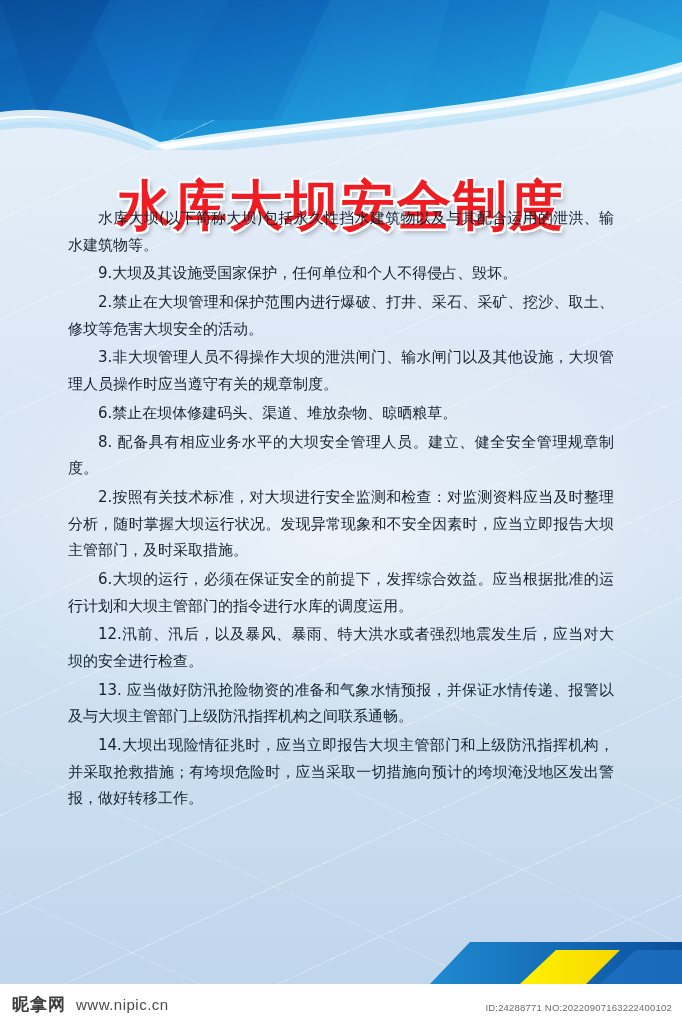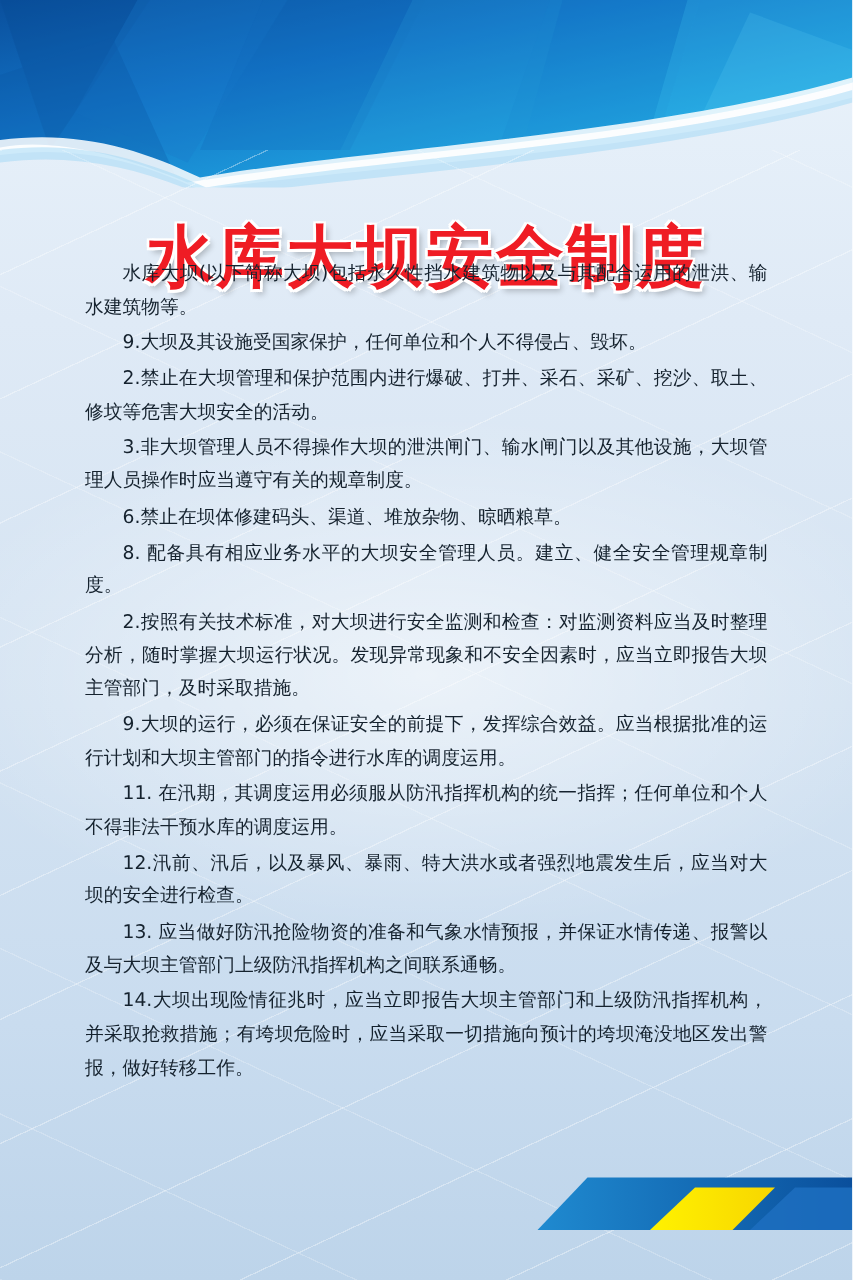--- a/index.html
+++ b/index.html
@@ -179,22 +179,21 @@
   <h1 class="title">水库大坝安全制度</h1>
 
   <div class="content">
     <p>水库大坝(以下简称大坝)包括永久性挡水建筑物以及与其配合运用的泄洪、输水建筑物等。</p>
     <p>9.大坝及其设施受国家保护，任何单位和个人不得侵占、毁坏。</p>
     <p>2.禁止在大坝管理和保护范围内进行爆破、打井、采石、采矿、挖沙、取土、修坟等危害大坝安全的活动。</p>
     <p>3.非大坝管理人员不得操作大坝的泄洪闸门、输水闸门以及其他设施，大坝管理人员操作时应当遵守有关的规章制度。</p>
     <p>6.禁止在坝体修建码头、渠道、堆放杂物、晾晒粮草。</p>
     <p>8. 配备具有相应业务水平的大坝安全管理人员。建立、健全安全管理规章制度。</p>
     <p>2.按照有关技术标准，对大坝进行安全监测和检查：对监测资料应当及时整理分析，随时掌握大坝运行状况。发现异常现象和不安全因素时，应当立即报告大坝主管部门，及时采取措施。</p>
-    <p>9.大坝的运行，必须在保证安全的前提下，发挥综合效益。应当根据批准的运行计划和大坝主管部门的指令进行水库的调度运用。</p>
-    <p>11. 在汛期，其调度运用必须服从防汛指挥机构的统一指挥；任何单位和个人不得非法干预水库的调度运用。</p>
+    <p>6.大坝的运行，必须在保证安全的前提下，发挥综合效益。应当根据批准的运行计划和大坝主管部门的指令进行水库的调度运用。</p>
     <p>12.汛前、汛后，以及暴风、暴雨、特大洪水或者强烈地震发生后，应当对大坝的安全进行检查。</p>
     <p>13. 应当做好防汛抢险物资的准备和气象水情预报，并保证水情传递、报警以及与大坝主管部门上级防汛指挥机构之间联系通畅。</p>
     <p>14.大坝出现险情征兆时，应当立即报告大坝主管部门和上级防汛指挥机构，并采取抢救措施；有垮坝危险时，应当采取一切措施向预计的垮坝淹没地区发出警报，做好转移工作。</p>
   </div>
 
   <div class="bottom-art">
     <svg width="682" height="64" viewBox="0 0 682 64" xmlns="http://www.w3.org/2000/svg">
       <defs>
         <linearGradient id="bg1" x1="0" y1="0" x2="1" y2="0">
           <stop offset="0%" stop-color="#1f8ad0"></stop>
@@ -204,14 +203,21 @@
           <stop offset="0%" stop-color="#fff200"></stop>
           <stop offset="100%" stop-color="#f7d600"></stop>
         </linearGradient>
       </defs>
       <polygon points="430,64 470,22 682,22 682,64" fill="url(#bg1)"></polygon>
       <polygon points="520,64 556,30 620,30 586,64" fill="url(#bg2)"></polygon>
       <polygon points="600,64 636,30 682,30 682,64" fill="#1d6fc0" opacity="0.85"></polygon>
     </svg>
   </div>
 
+  <div class="footer-bar">
+    <div class="logo-wrap">
+      <span class="logo-mark">昵拿网</span>
+      <span class="logo-url">www.nipic.cn</span>
+    </div>
+    <div class="footer-id">ID:24288771 NO:20220907163222400102</div>
+  </div>
 
 </div>
 
 </body></html>

